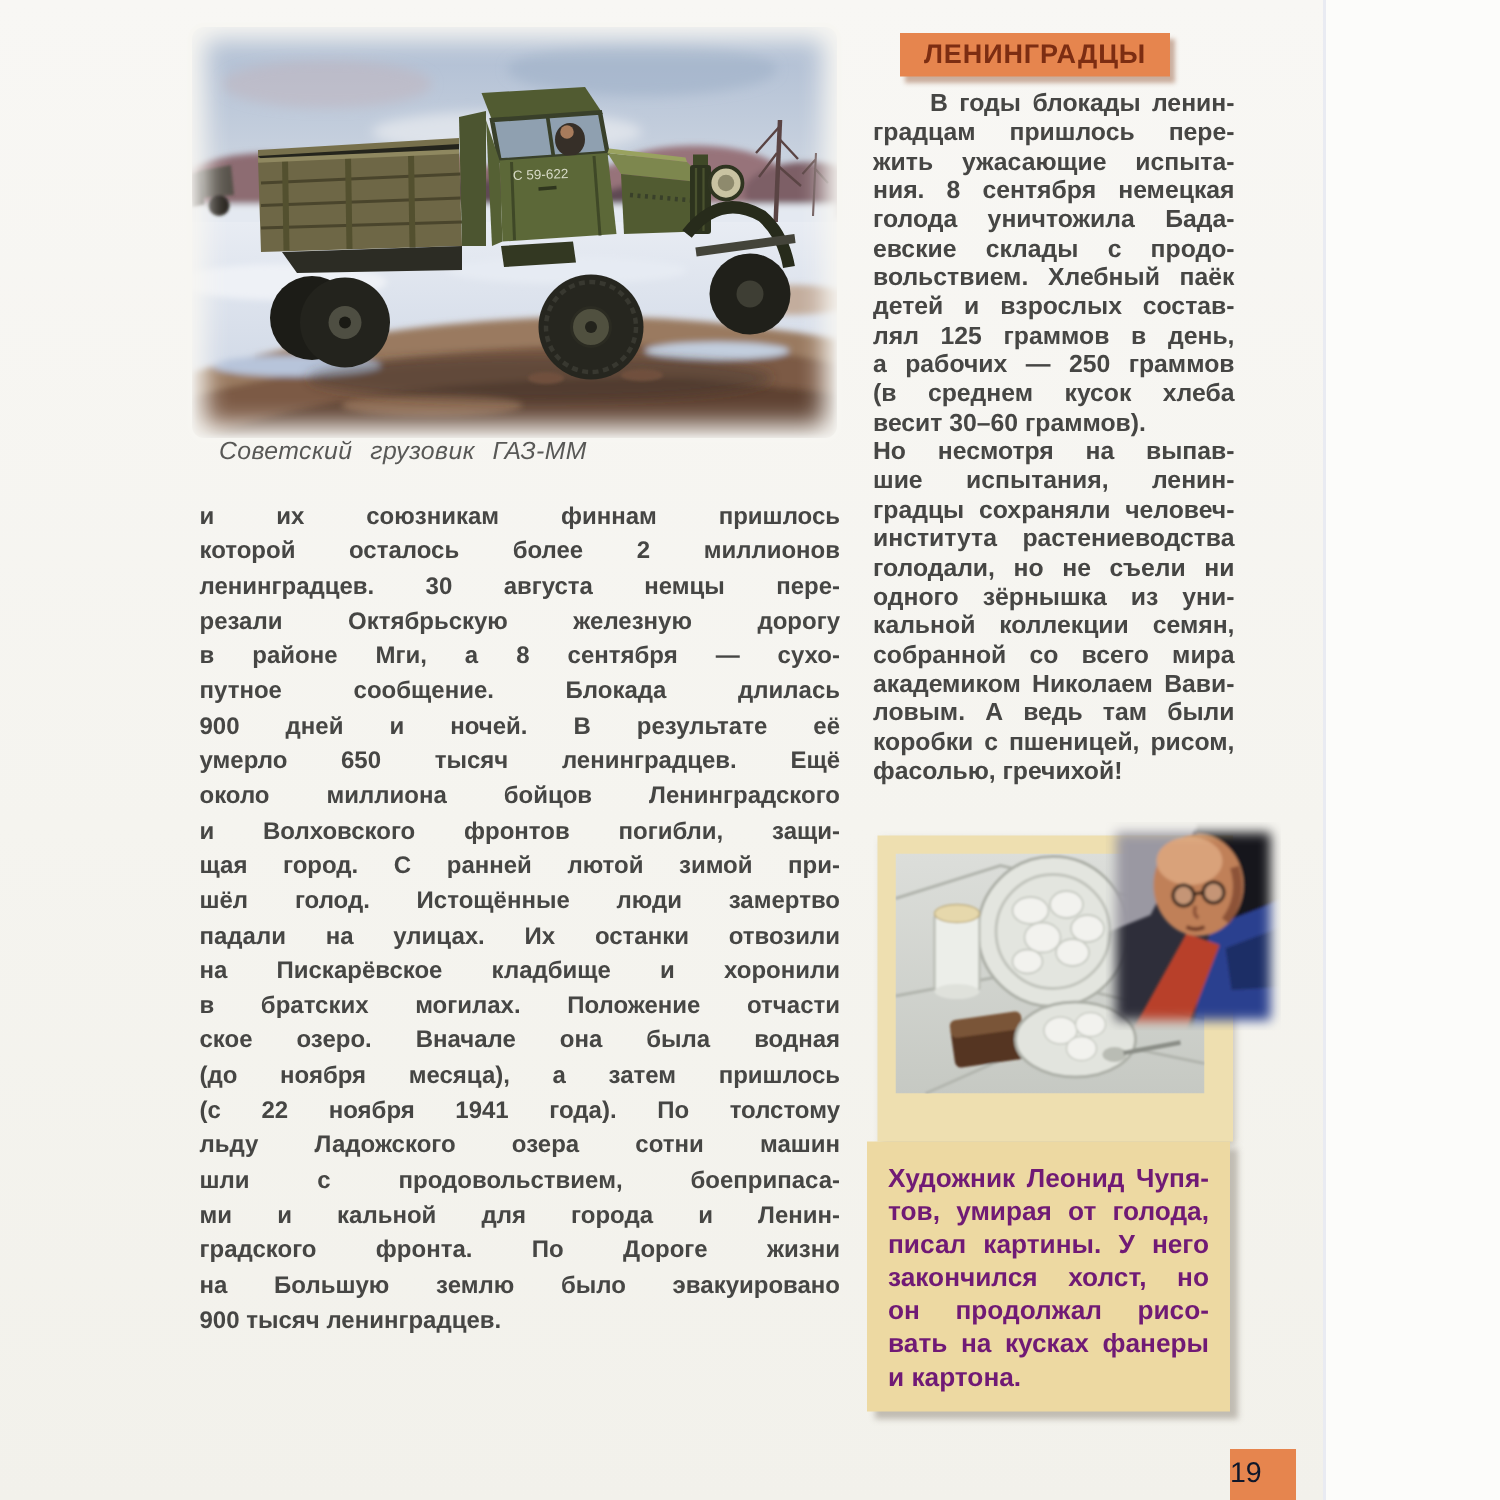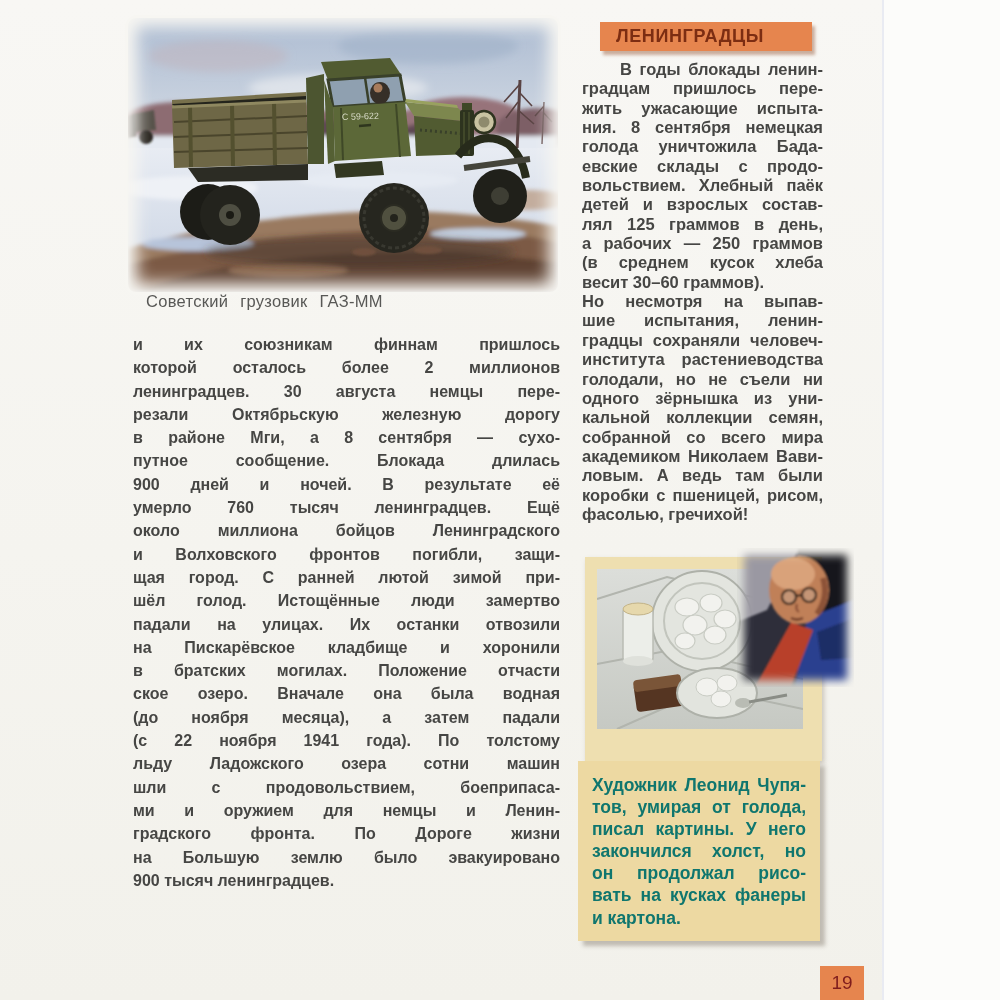--- a/index.html
+++ b/index.html
@@ -4,48 +4,48 @@
 <style>
   html,body{margin:0;padding:0;width:1000px;height:1000px;overflow:hidden;}
   body{font-family:"Liberation Sans",sans-serif;background:#fbfaf8;position:relative;}
   .page{position:absolute;inset:0;background:linear-gradient(180deg,#f8f7f4 0%,#f5f4ef 55%,#f2f1eb 100%);}
   .scan-edge{position:absolute;left:882px;top:0;width:118px;height:1000px;background:#fcfcfa;border-left:2px solid #e9ebf2;}
 
   
   .truck-figure{position:absolute;left:128px;top:18px;width:430px;height:274px;}
   .truck-figure svg{width:100%;height:100%;display:block;border-radius:8px;}
   .truck-fade{position:absolute;inset:-3px;border-radius:12px;box-shadow:inset 0 0 16px 12px #f7f6f2;pointer-events:none;}
-  .truck-caption{position:absolute;left:146px;top:292px;font-size:16.5px;color:#58585５;color:#585856;word-spacing:7px;letter-spacing:.3px;}
+  .truck-caption{position:absolute;left:146px;top:292px;font-size:16.5px;font-style:italic;color:#58585５;color:#585856;word-spacing:7px;letter-spacing:.3px;}
 
   
   .main-text{position:absolute;left:133px;top:333px;width:427px;font-size:16px;line-height:23.3px;color:#464644;}
   .sidebar-text{position:absolute;left:582px;top:60px;width:241px;font-size:16.5px;line-height:19.35px;color:#464644;}
   .jline{text-align:justify;text-align-last:justify;font-weight:bold;}
   .jline:last-child{text-align-last:left;}
 
   
-  .sidebar-header{position:absolute;left:600px;top:22px;width:212px;height:29px;background:#e6854e;
+  .sidebar-header{position:absolute;left:600px;top:22px;width:180px;height:29px;background:#e6854e;
     box-shadow:3px 4px 3px rgba(146,84,52,.45);display:flex;align-items:center;padding-left:16px;box-sizing:border-box;}
   .sidebar-header span{font-weight:bold;font-size:18px;color:#7c2d12;letter-spacing:.6px;}
 
   
   .painting-card{position:absolute;left:585px;top:557px;width:237px;height:204px;background:#eedfb0;
     box-shadow:2px 3px 5px rgba(120,110,90,.35);}
   .stilllife{position:absolute;left:12px;top:12px;width:206px;height:160px;}
   .portrait{position:absolute;left:737px;top:548px;width:117px;height:139px;}
   .portrait svg,.stilllife svg{width:100%;height:100%;display:block;}
 
   
   .artist-caption{position:absolute;left:578px;top:761px;width:242px;height:180px;background:#edd9a2;
     box-shadow:5px 5px 4px rgba(130,122,108,.45);box-sizing:border-box;padding:13px 14px 0 14px;
-    font-size:17.5px;font-weight:bold;line-height:22.1px;color:#0f766e;}
+    font-size:17.5px;font-weight:bold;line-height:22.1px;color:#701a75;}
 
   
   .page-number{position:absolute;left:820px;top:966px;width:44px;height:34px;background:#e6854e;
-    display:flex;align-items:center;justify-content:center;font-size:19px;color:#7f1d1d;}
+    display:flex;align-items:center;justify-content:flex-start;font-size:19px;color:#0f172a;}
 </style>
 </head>
 <body>
 
 <div class="page">
 
   <div class="scan-edge"></div>
 
   <div class="truck-figure">
     <svg viewBox="0 0 430 274">
@@ -177,34 +177,34 @@
   <div class="truck-caption">Советский грузовик ГАЗ-ММ</div>
 
   <div class="main-text">
       <div class="jline">и их союзникам финнам пришлось</div>
       <div class="jline">которой осталось более 2 миллионов</div>
       <div class="jline">ленинградцев. 30 августа немцы пере-</div>
       <div class="jline">резали Октябрьскую железную дорогу</div>
       <div class="jline">в районе Мги, а 8 сентября — сухо-</div>
       <div class="jline">путное сообщение. Блокада длилась</div>
       <div class="jline">900 дней и ночей. В результате её</div>
-      <div class="jline">умерло 760 тысяч ленинградцев. Ещё</div>
+      <div class="jline">умерло 650 тысяч ленинградцев. Ещё</div>
       <div class="jline">около миллиона бойцов Ленинградского</div>
       <div class="jline">и Волховского фронтов погибли, защи-</div>
       <div class="jline">щая город. С ранней лютой зимой при-</div>
       <div class="jline">шёл голод. Истощённые люди замертво</div>
       <div class="jline">падали на улицах. Их останки отвозили</div>
       <div class="jline">на Пискарёвское кладбище и хоронили</div>
       <div class="jline">в братских могилах. Положение отчасти</div>
       <div class="jline">ское озеро. Вначале она была водная</div>
-      <div class="jline">(до ноября месяца), а затем падали</div>
+      <div class="jline">(до ноября месяца), а затем пришлось</div>
       <div class="jline">(с 22 ноября 1941 года). По толстому</div>
       <div class="jline">льду Ладожского озера сотни машин</div>
       <div class="jline">шли с продовольствием, боеприпаса-</div>
-      <div class="jline">ми и оружием для немцы и Ленин-</div>
+      <div class="jline">ми и кальной для города и Ленин-</div>
       <div class="jline">градского фронта. По Дороге жизни</div>
       <div class="jline">на Большую землю было эвакуировано</div>
       <div class="jline">900 тысяч ленинградцев.</div>
     </div>
 
   <div class="sidebar-header">
     <span>ЛЕНИНГРАДЦЫ</span>
   </div>
   <div class="sidebar-text">
     <div class="para">

